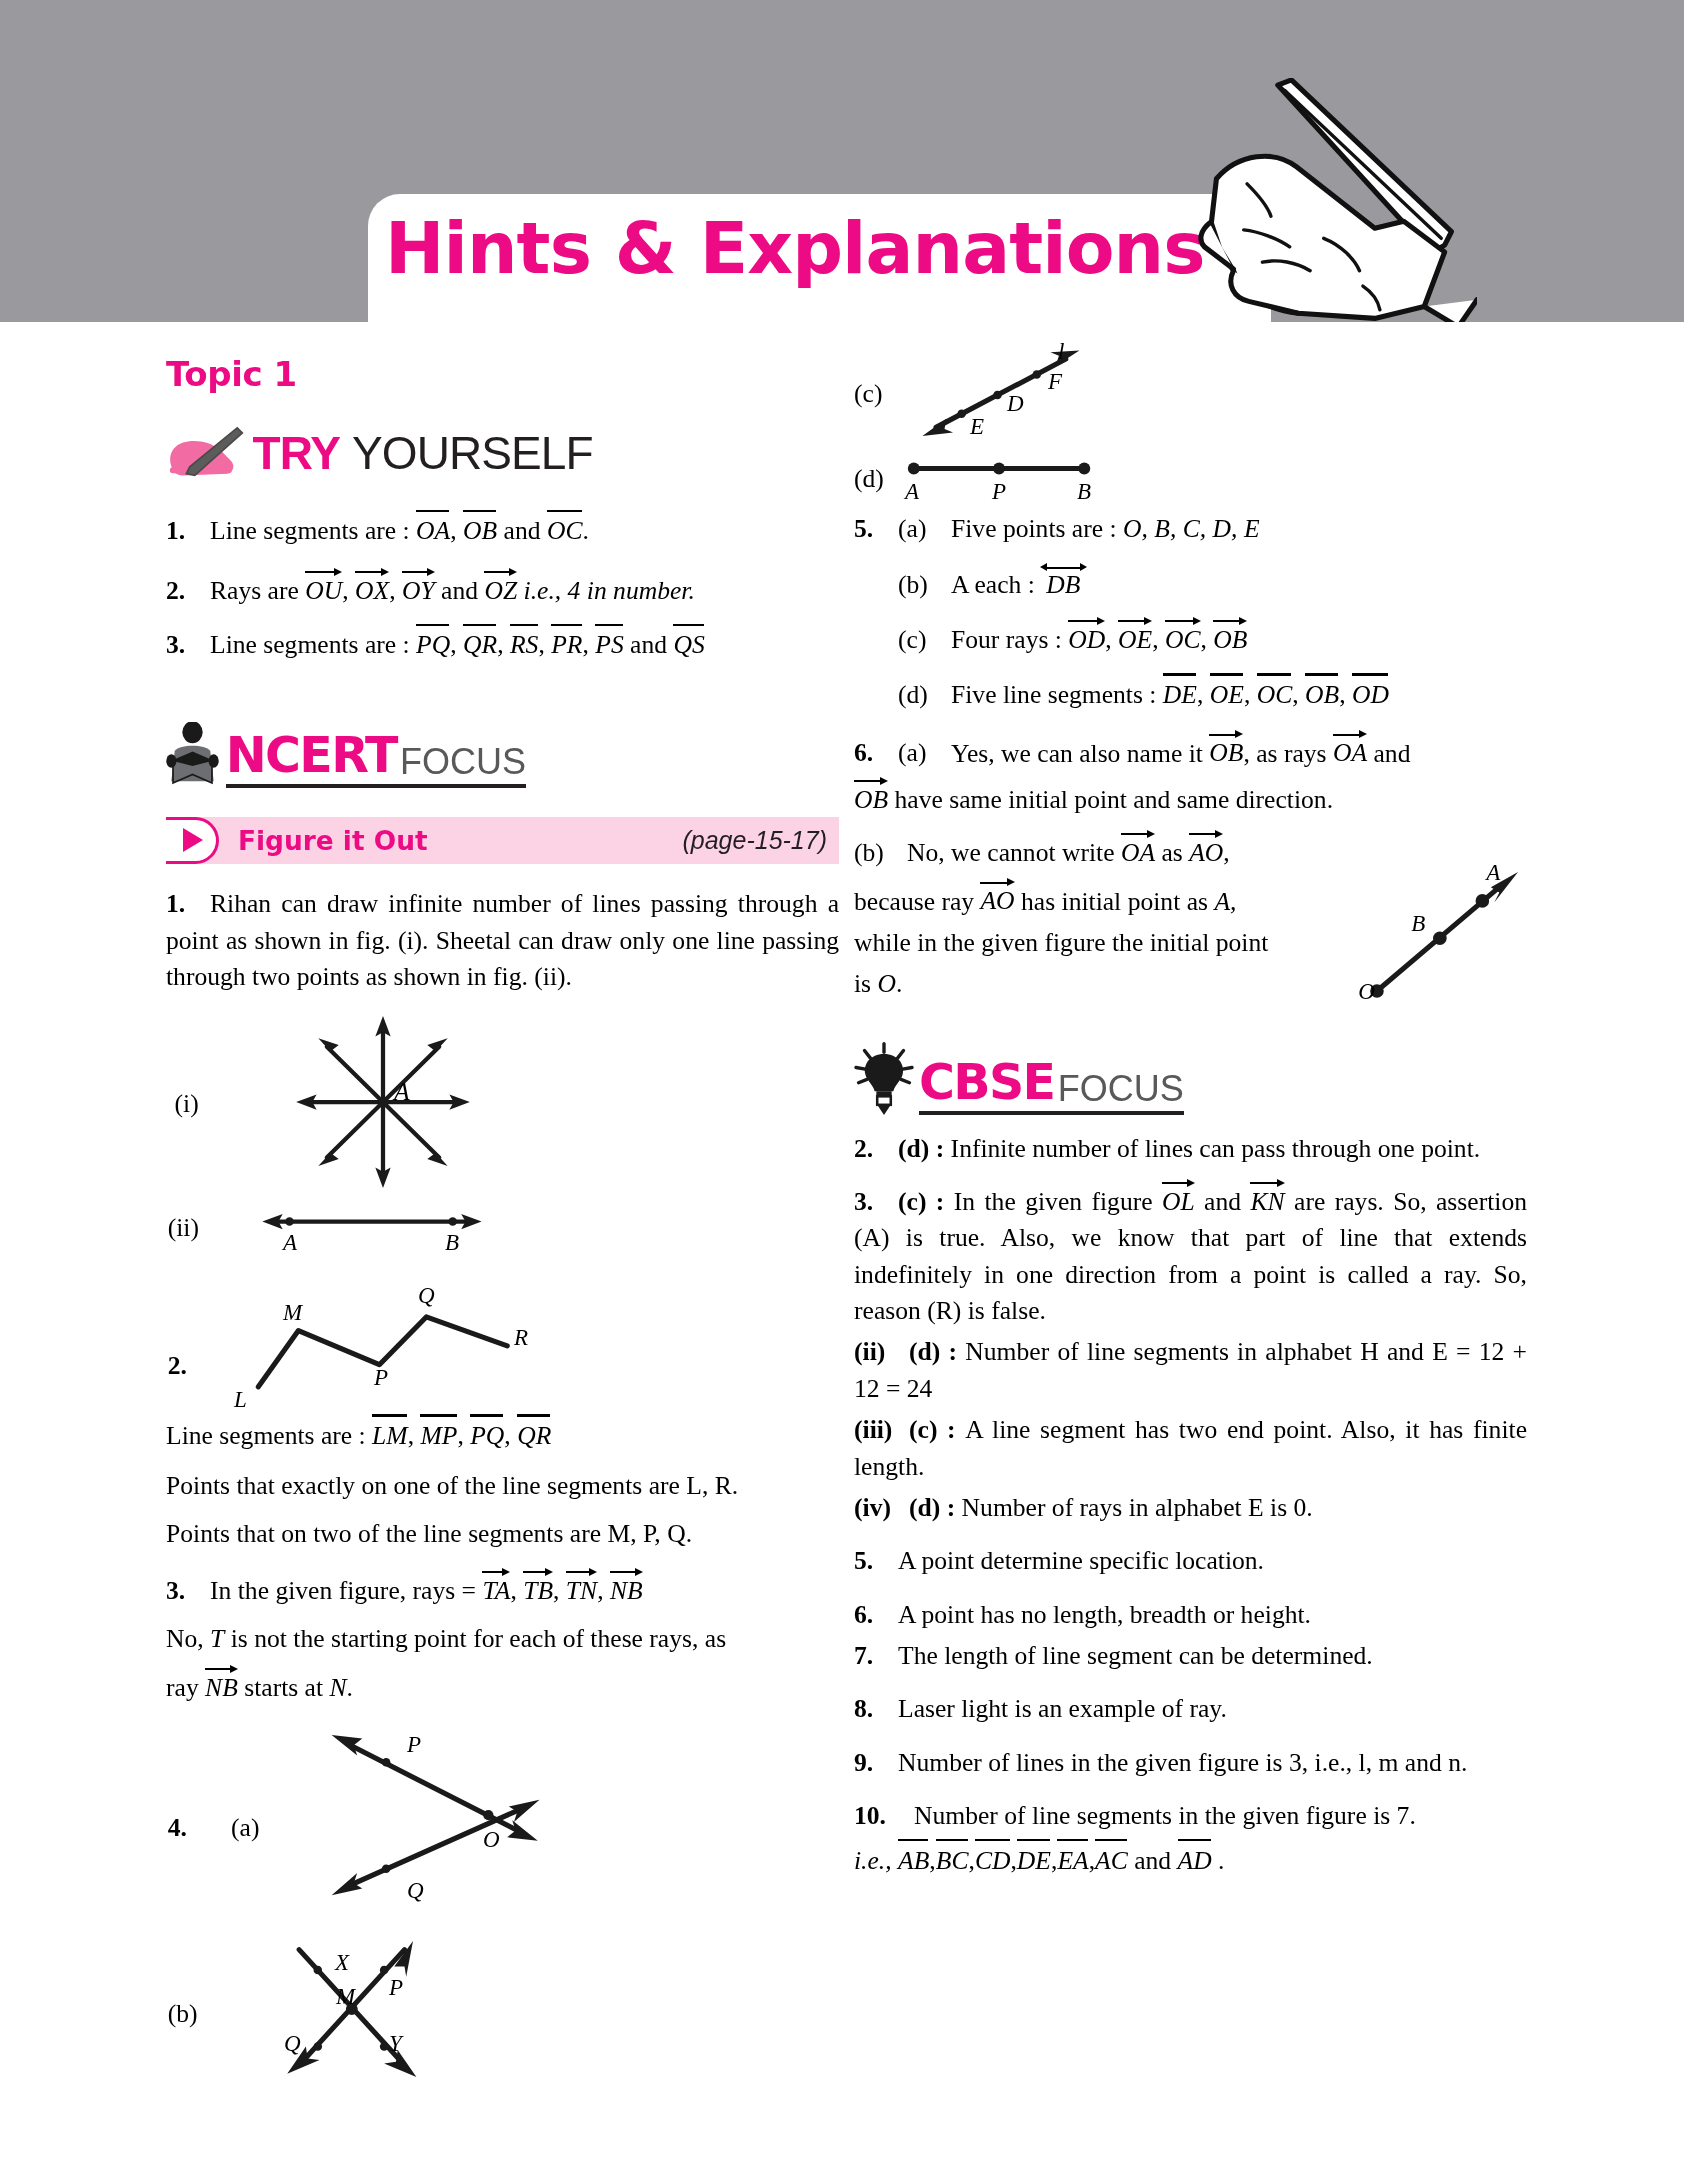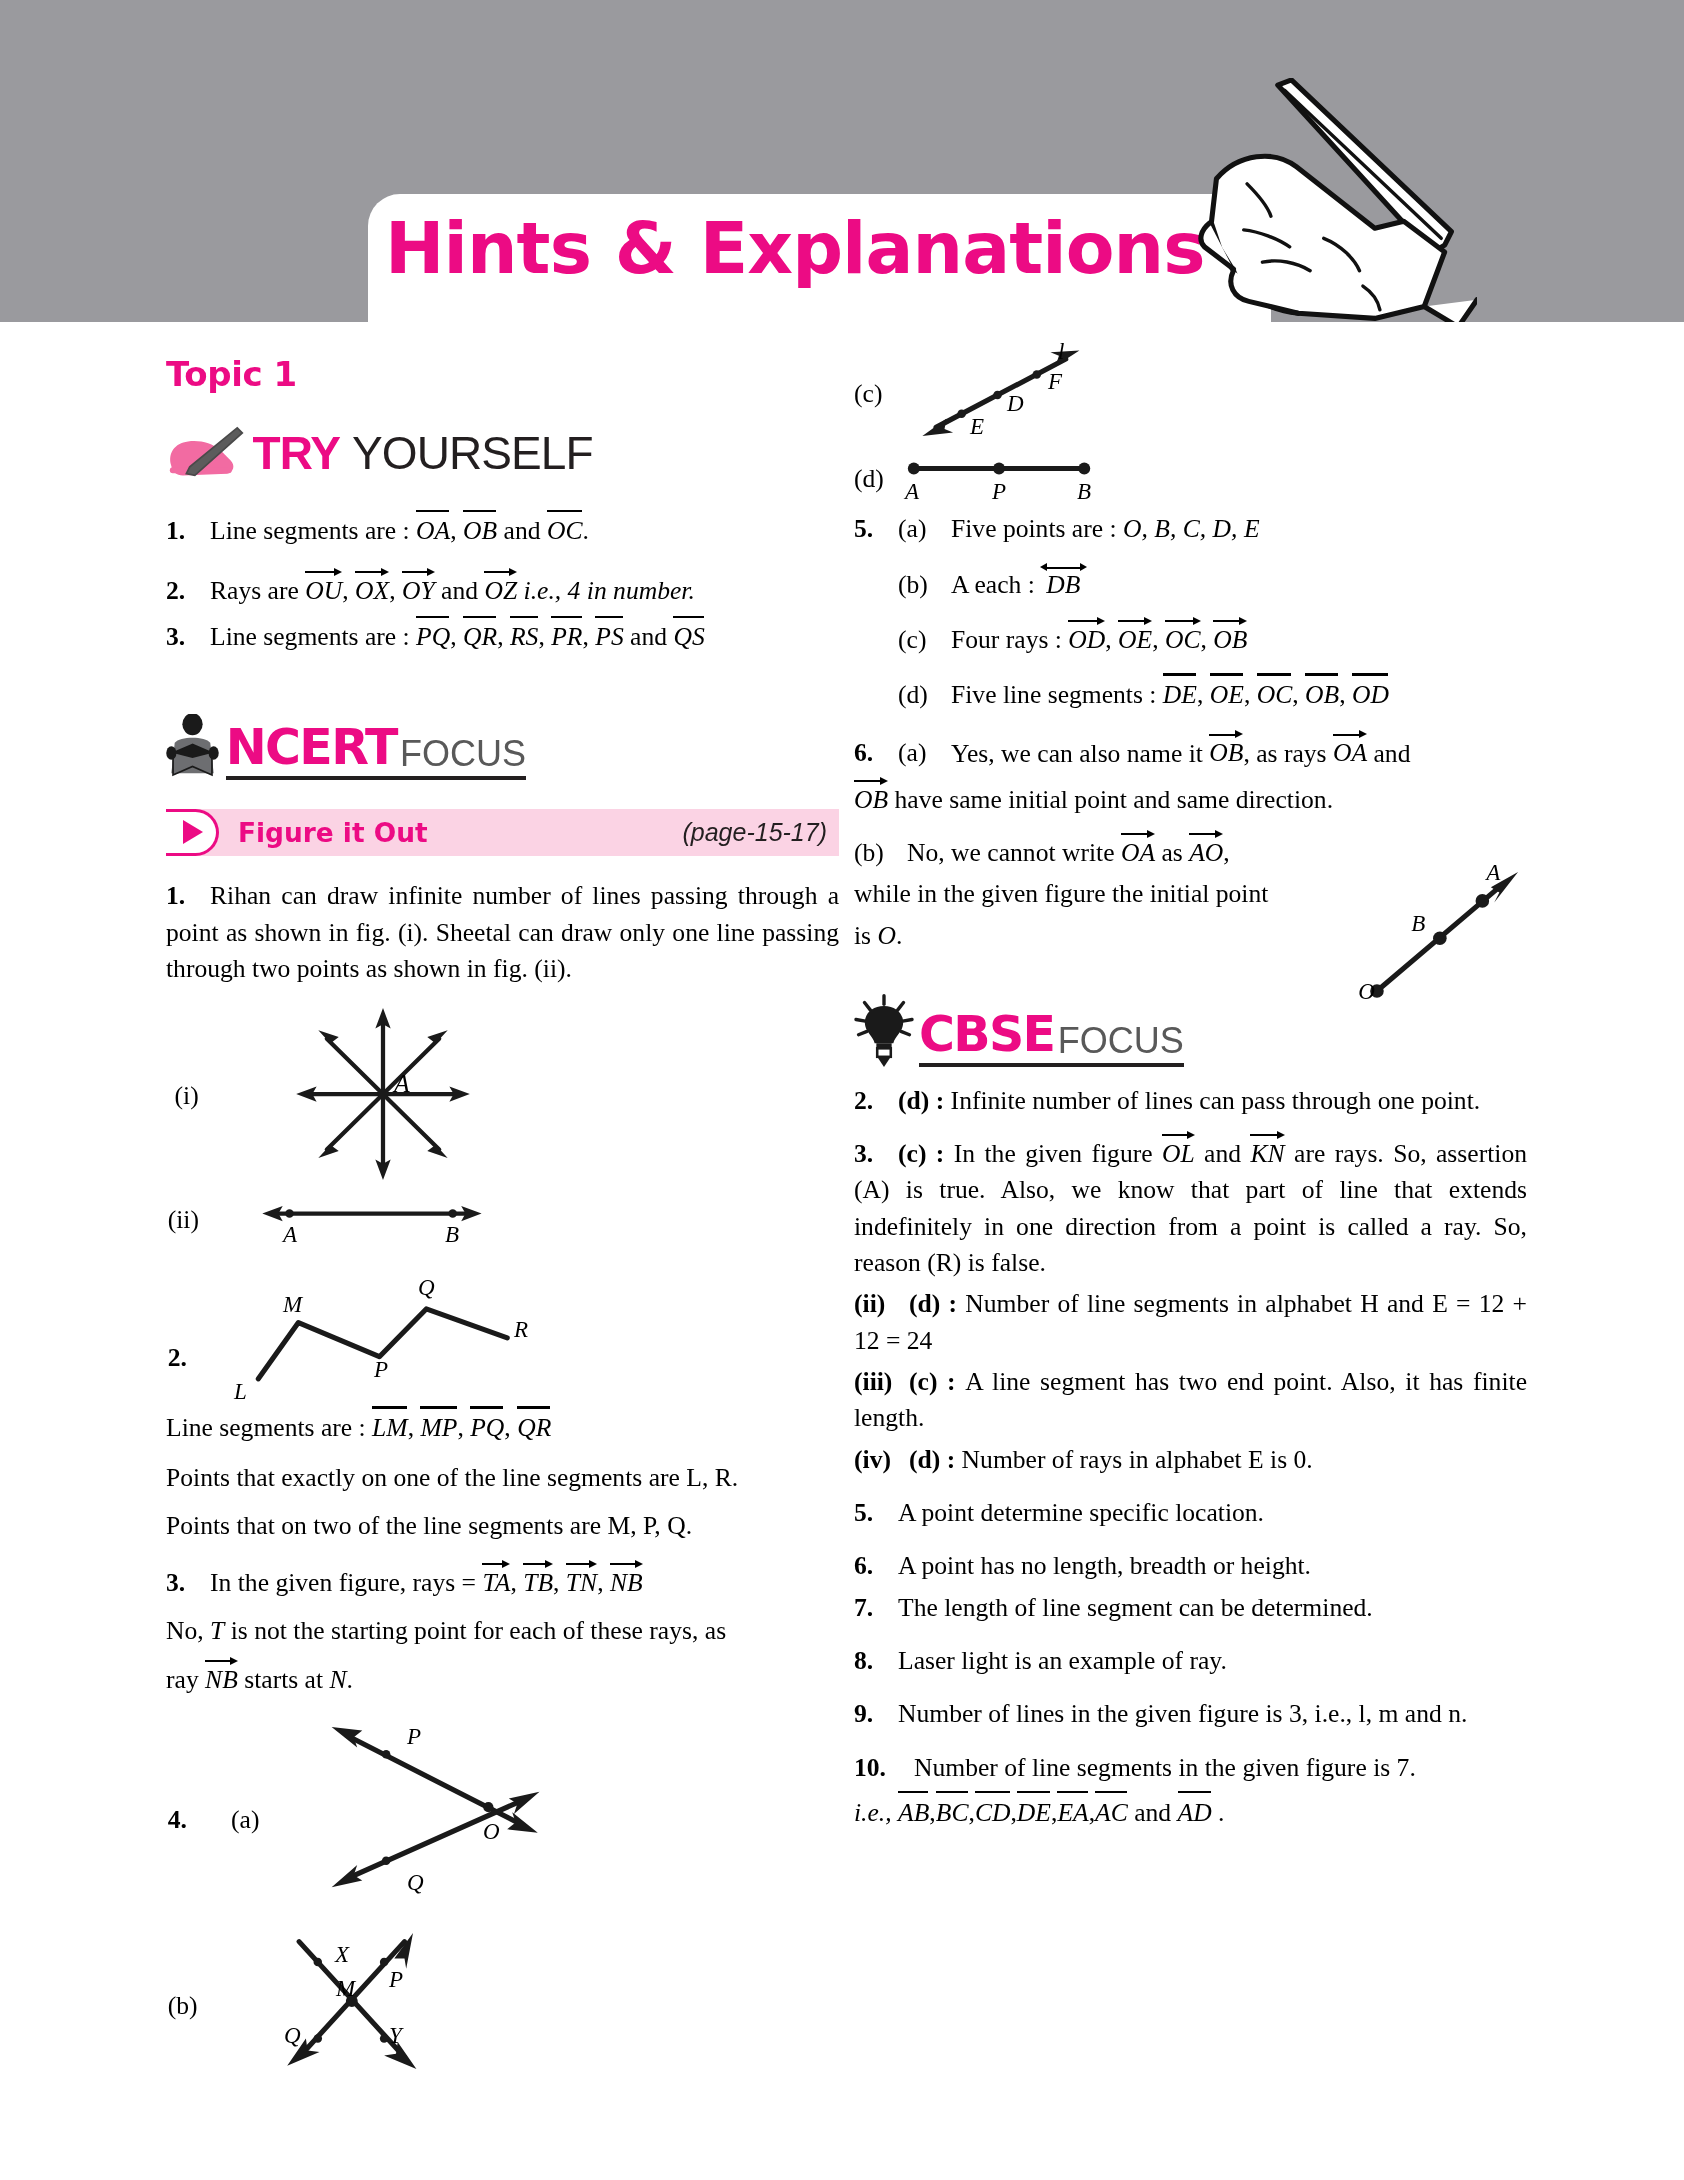--- a/index.html
+++ b/index.html
@@ -131,21 +131,21 @@
     </div>
 
     <p class="t nj" style="margin-top:25.6px;">
       <span class="num">1.</span><span>Line segments are : </span><span class="seg">OA</span>,&nbsp;<span class="seg">OB</span>&nbsp;<span>and </span><span class="seg">OC</span><span>.</span>
     </p>
 
     <p class="t nj" style="margin-top:22px;">
       <span class="num">2.</span><span>Rays are </span><span class="ray">OU</span>,&nbsp;<span class="ray">OX</span>,&nbsp;<span class="ray">OY</span>&nbsp;<span>and </span><span class="ray">OZ</span><span class="it"> i.e., 4 in number.</span>
     </p>
 
-    <p class="t nj" style="margin-top:8px;">
+    <p class="t nj" style="margin-top:16px;">
       <span class="num">3.</span><span>Line segments are : </span><span class="seg">PQ</span>,&nbsp;<span class="seg">QR</span>,&nbsp;<span class="seg">RS</span>,&nbsp;<span class="seg">PR</span>,&nbsp;<span class="seg">PS</span>&nbsp;<span>and </span><span class="seg">QS</span>
     </p>
 
     <div class="ncert-head">
       <span style="margin-right:6.8px;">
         <svg width="53" height="66" viewBox="0 0 62 78">
           <ellipse cx="31" cy="12" rx="12" ry="13" fill="#1a1a1a"></ellipse>
           <path d="M10 34 C16 26 46 26 52 34 L56 70 L6 70 Z" fill="#6d6e71"></path>
           <path d="M31 36 L8 46 L8 72 L31 62 L54 72 L54 46 Z" fill="#6d6e71" stroke="#1a1a1a" stroke-width="2"></path>
           <path d="M31 36 L8 46 L31 52 L54 46 Z" fill="#1a1a1a"></path>
@@ -346,20 +346,23 @@
           <circle cx="146" cy="54" r="8" fill="#1a1a1a"></circle>
         </svg>
         <span class="fl" style="left:128px;top:5.1px;">A</span>
         <span class="fl" style="left:53px;top:56px;">B</span>
         <span class="fl" style="left:0px;top:124px;">O</span>
       </div>
 
       <p class="t" style="margin-top:15.3px;width:492px;">
         <span class="sub">(b)</span><span>No, we cannot write </span><span class="ray">OA</span><span> as </span><span class="ray">AO</span><span>,</span>
       </p>
+      <p class="t" style="margin-top:10.2px;width:492px;">
+        <span>because ray </span><span class="ray">AO</span><span> has initial point as </span><span class="it">A,</span>
+      </p>
       <p class="t" style="margin-top:5.1px;width:492px;">while in the given figure the initial point</p>
       <p class="t nj" style="margin-top:5.1px;width:492px;">
         <span>is </span><span class="it">O</span><span>.</span>
       </p>
     </div>
 
     <div class="ncert-head" style="margin-top:36px;">
       <span style="margin-right:5.1px;">
         <svg width="60" height="73" viewBox="0 0 70 86">
           <g stroke="#1a1a1a" stroke-width="4" stroke-linecap="round">

